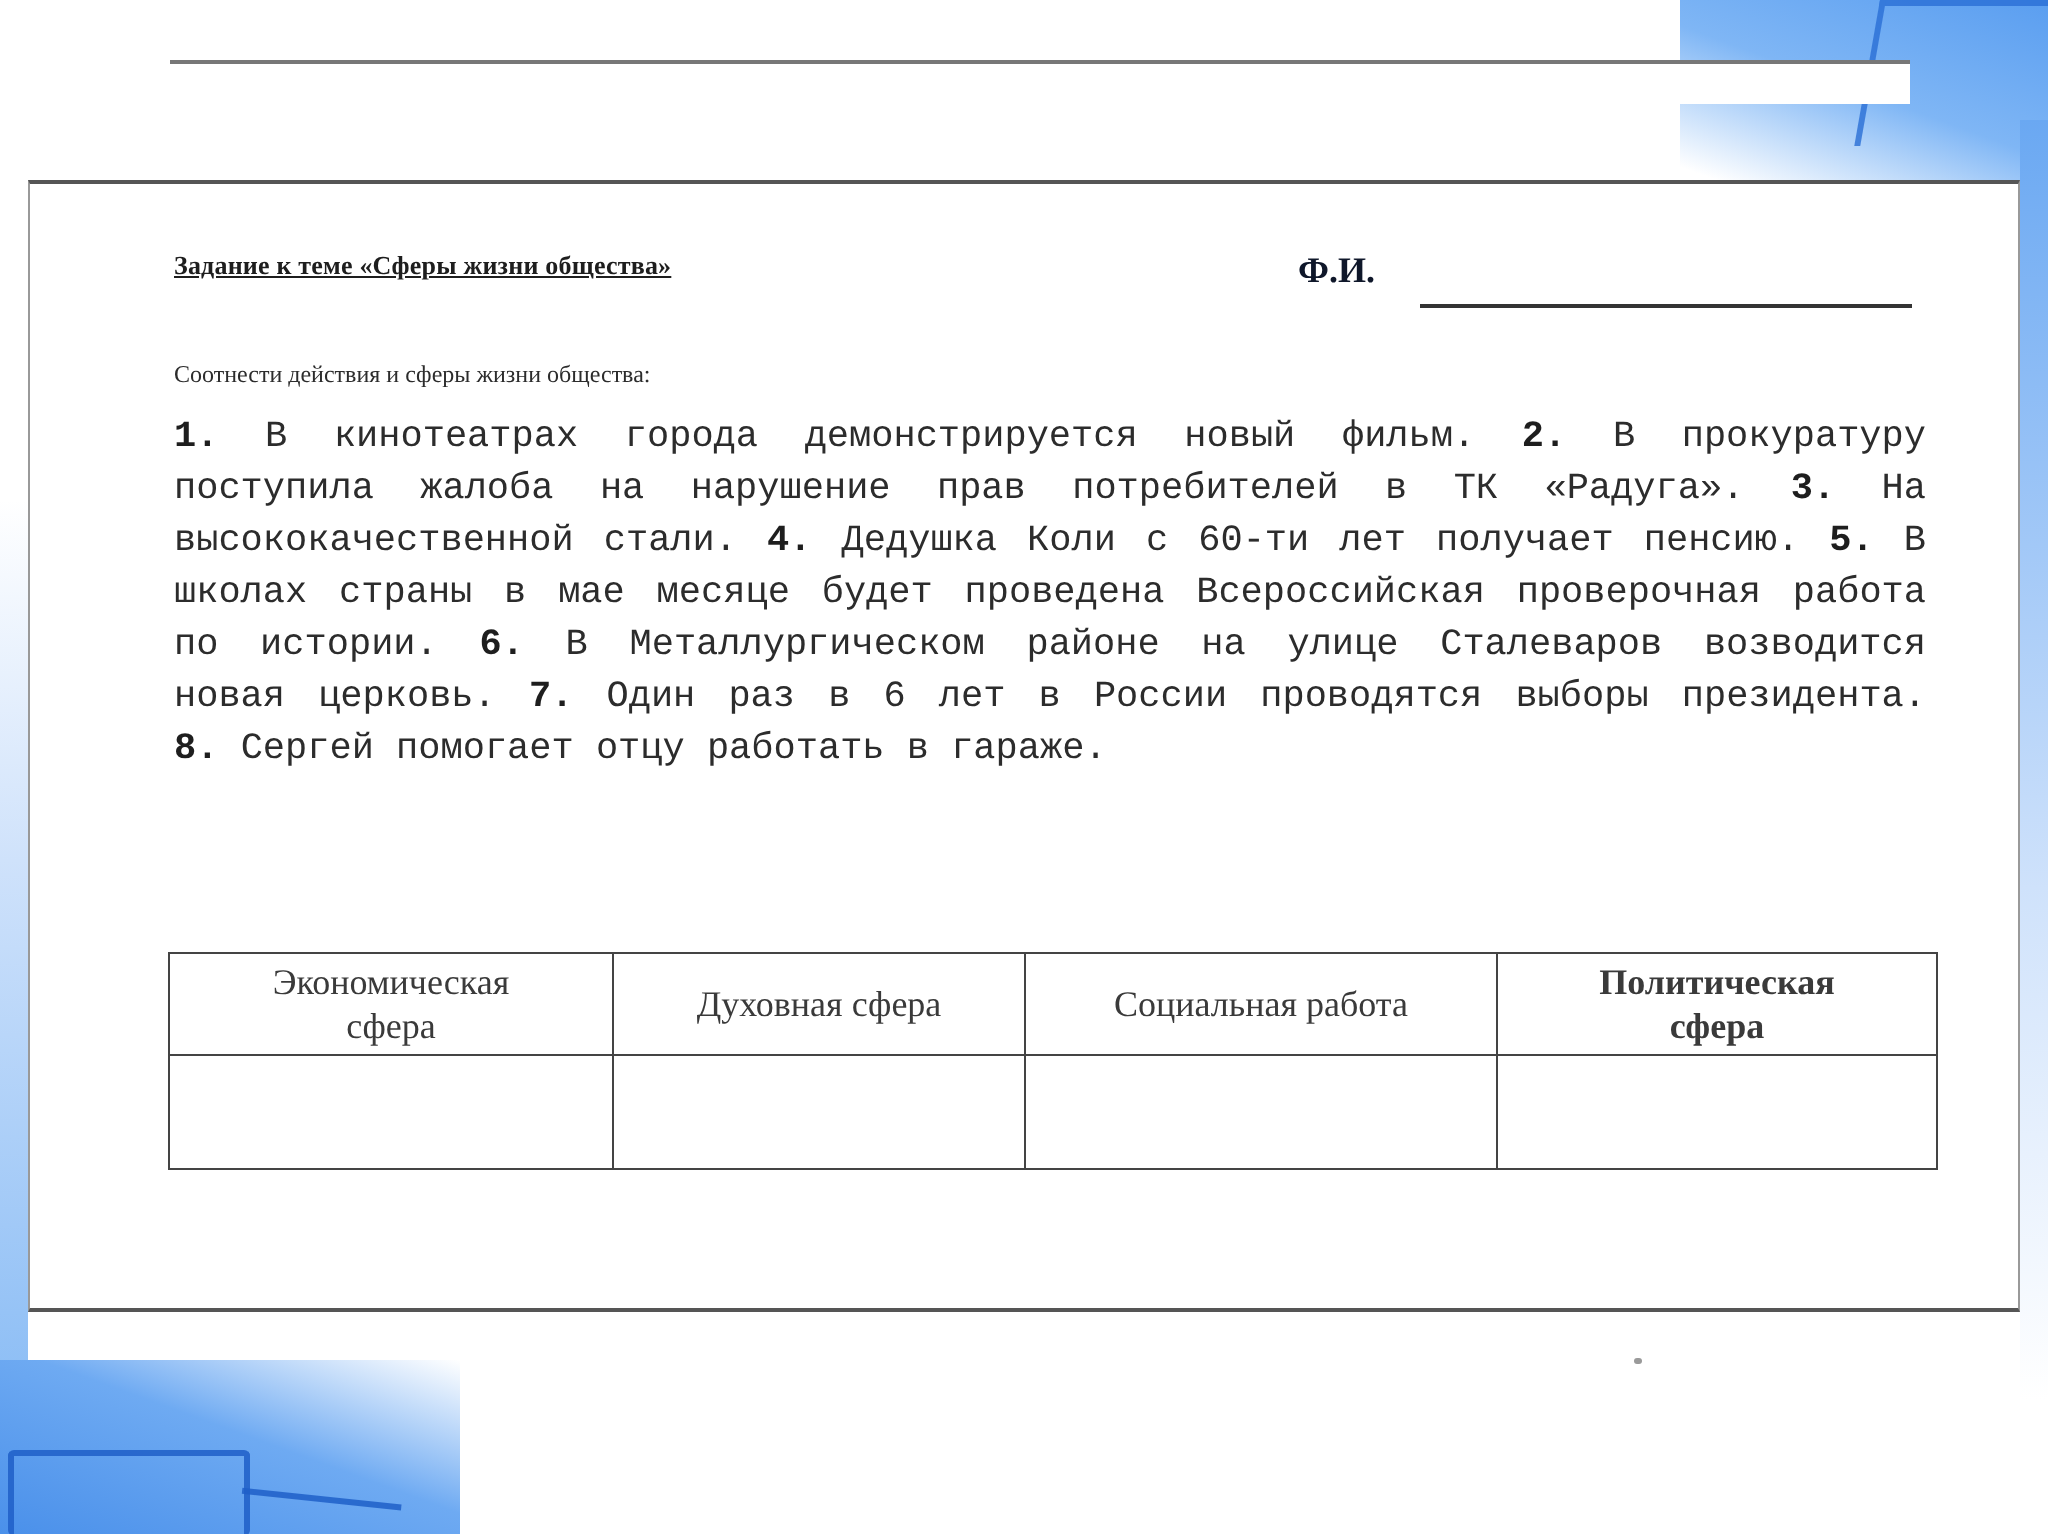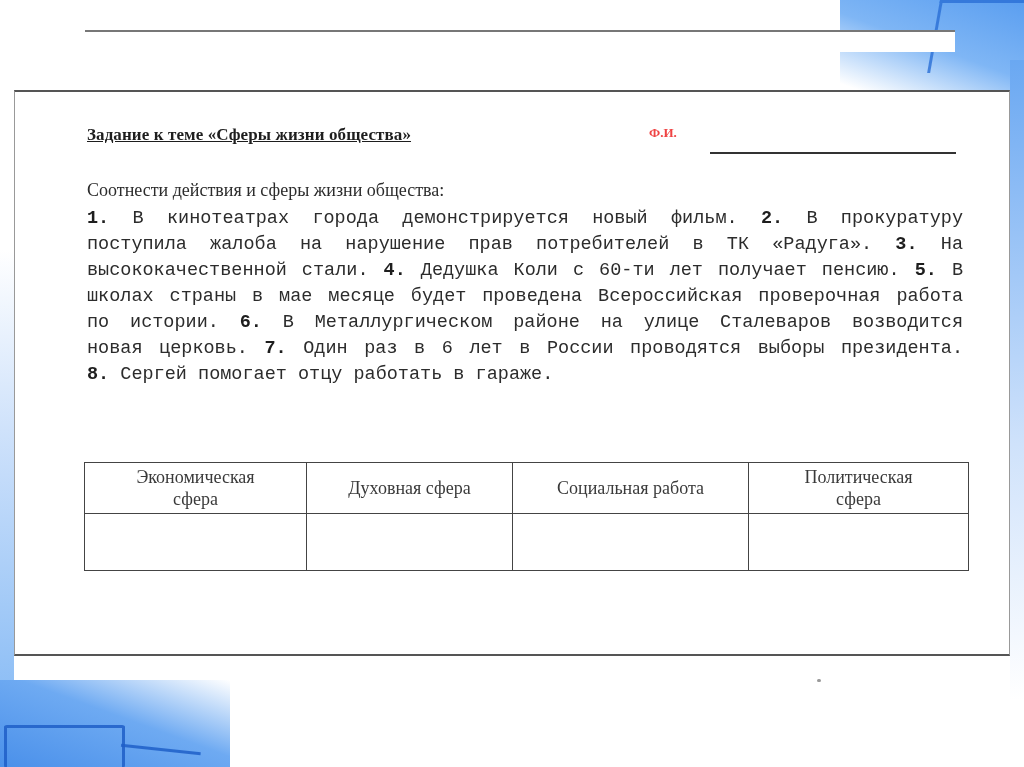--- a/index.html
+++ b/index.html
@@ -47,57 +47,57 @@
     }
     
     .doc-frame {
       position: absolute; left: 14px; top: 90px; width: 994px; height: 562px;
       border-top: 2px solid #555; border-bottom: 2px solid #555;
       border-left: 1px solid #999; border-right: 1px solid #999;
       background: #fff;
     }
     .title {
       position: absolute; left: 87px; top: 125px;
-      font-size: 17px; font-weight: bold; text-decoration: underline;
+      font-size: 13px; font-weight: bold; text-decoration: underline;
       color: #1e1e1e; letter-spacing: 0.1px;
     }
     .fio {
       position: absolute; left: 649px; top: 125px;
-      font-size: 13px; font-weight: bold; color: #ef4444;
+      font-size: 18px; font-weight: bold; color: #0f172a;
     }
     .fio-line {
       position: absolute; left: 710px; top: 152px; width: 246px; height: 0;
       border-top: 2px solid #333;
     }
     .instruction {
       position: absolute; left: 87px; top: 180px;
-      font-size: 18px; color: #2c2c2c;
+      font-size: 12px; color: #2c2c2c;
     }
     .body-text {
       position: absolute; left: 87px; top: 206px; width: 876px;
       font-size: 18.5px; line-height: 26px; color: #2c2c2c;
       text-align: justify;
     }
     .body-text .line { display: block; text-align: justify; text-align-last: justify; height: 26px; white-space: nowrap; font-family: Liberation Mono, monospace; }
     .body-text .line.last { text-align-last: left; }
     .body-text b { font-weight: bold; color: #1e1e1e; }
     
     .sphere-table {
-      position: absolute; left: 84px; top: 462px;
+      position: absolute; left: 84px; top: 476px;
       border-collapse: collapse;
       padding-left: 12px;
     }
     .sphere-table td {
       border: 1.5px solid #444; padding: 0 6px;
       font-size: 18px; color: #3a3a3a; text-align: center; vertical-align: middle;
       line-height: 22px;
     }
     .sphere-table tr.head td { height: 50px; }
     .sphere-table tr.answer td { height: 56px; }
-    .c1 { width: 209px; } .c2 { width: 193px; } .c3 { width: 223px; } .c4 { width: 207px; }
+    .c1 { width: 209px; } .c2 { width: 193px; } .c3 { width: 223px; } .c4 { width: 207px; font-weight: bold; }
     .speck {
       position: absolute; left: 817px; top: 679px; width: 4px; height: 3px; background: #9a9a9a; border-radius: 2px;
     }
   </style>
 </head>
 <body>
 
 <div class="deco-tr"></div>
 <div class="deco-tr-line"></div>
 <div class="deco-right-strip"></div>

